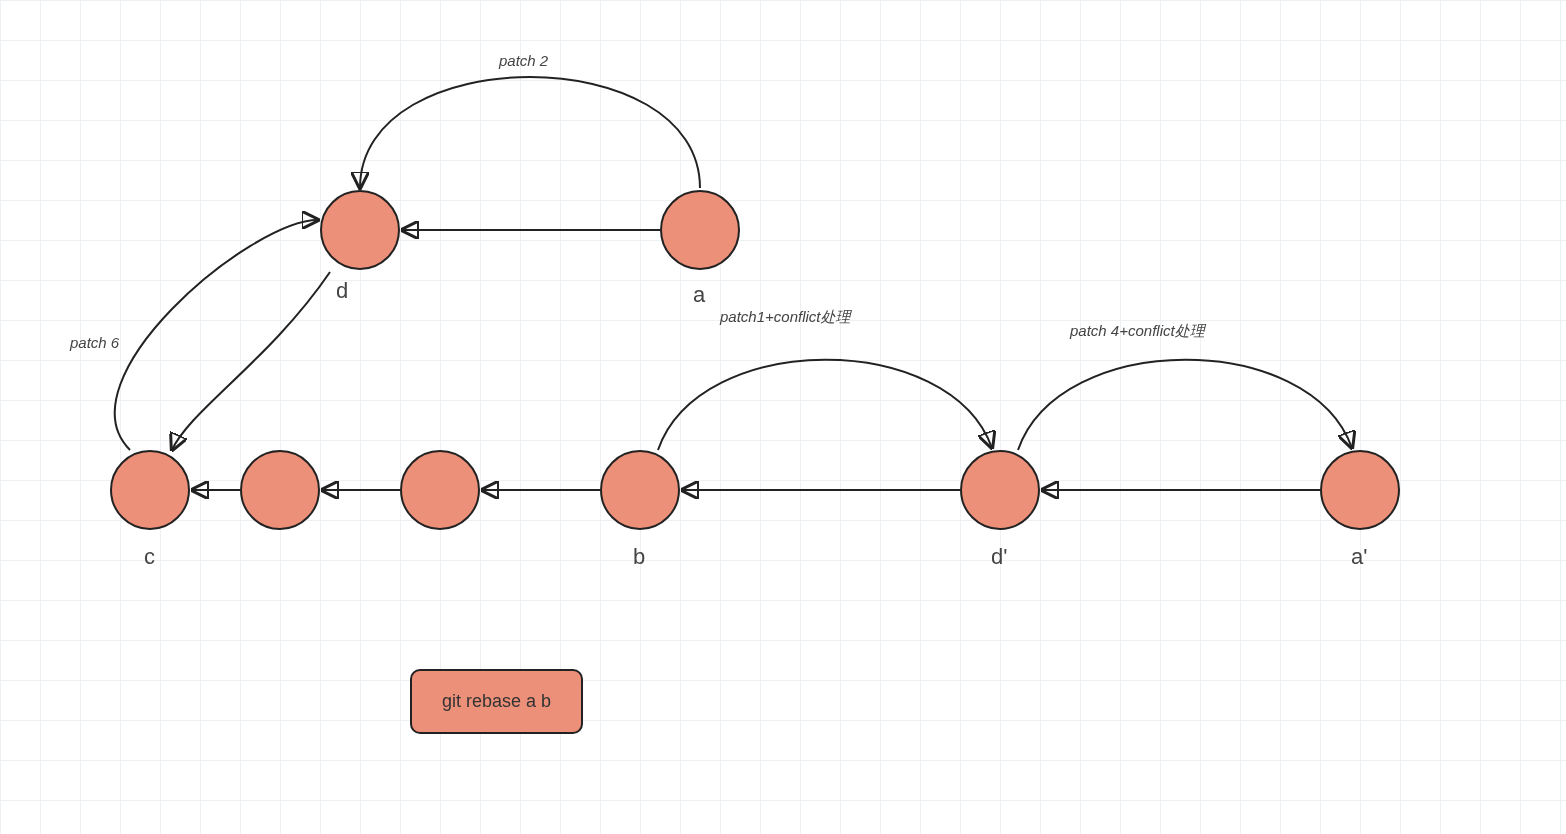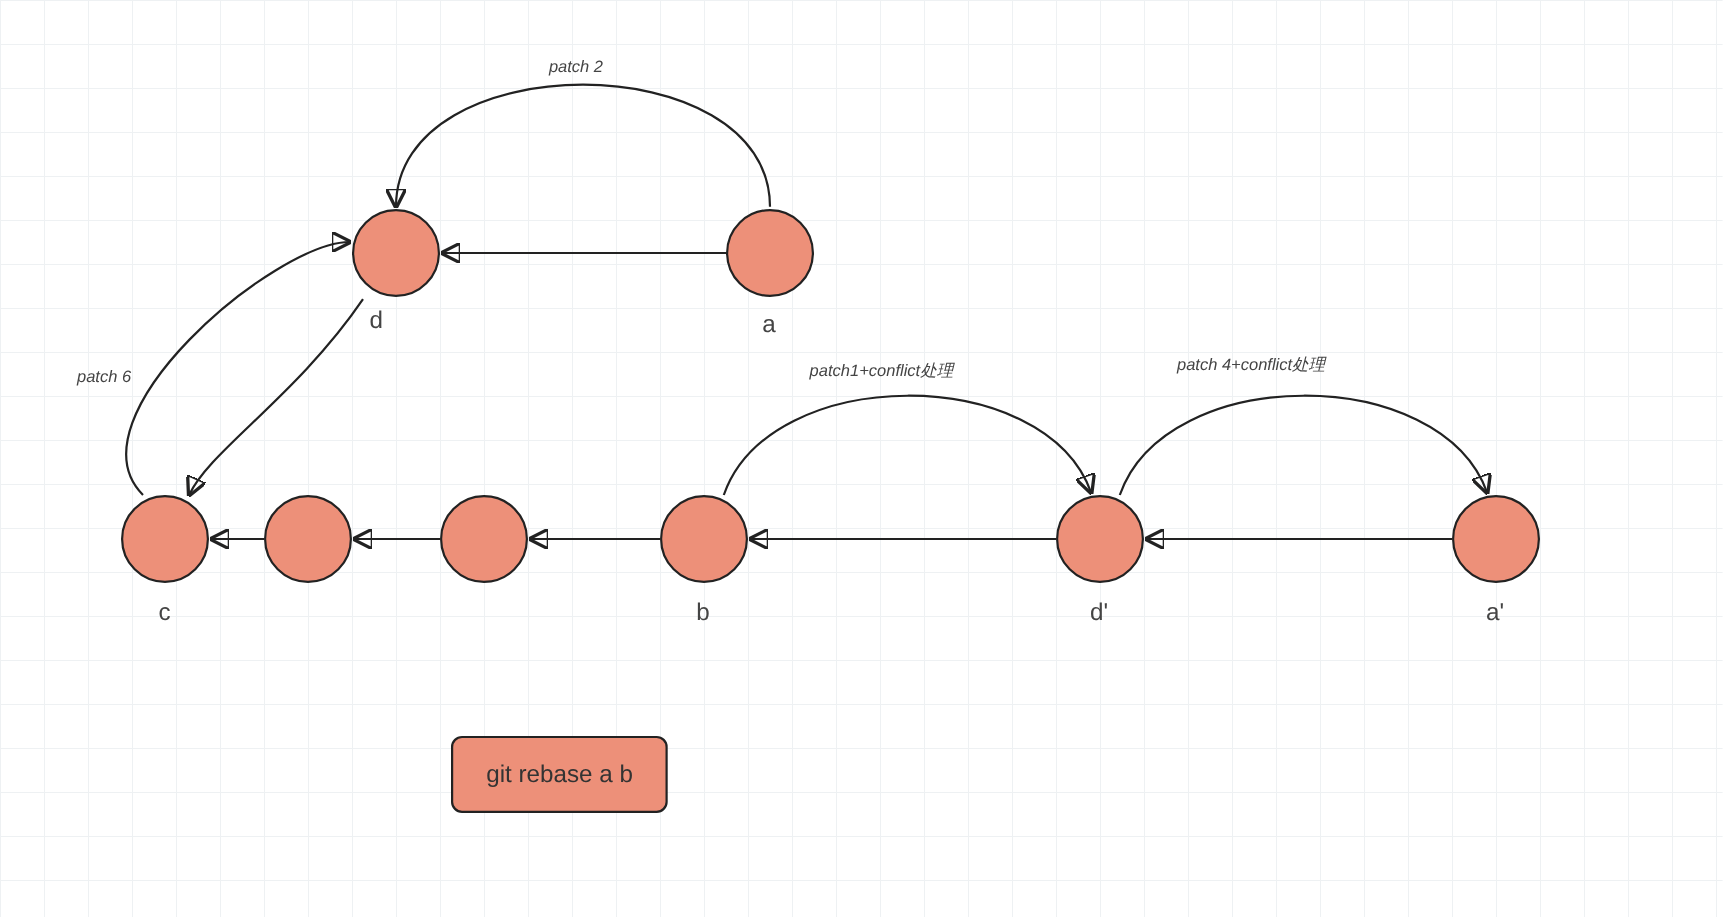--- a/index.html
+++ b/index.html
@@ -2,21 +2,21 @@
 <html><head>
 <meta charset="utf-8">
 <style>
   html,body{margin:0;padding:0;width:1566px;height:834px;font-family:Arial,Helvetica,sans-serif;color:#333;}
   .canvas{position:relative;width:1566px;height:834px;background:#fff;
     background-image:linear-gradient(#eef1f3 1px,transparent 1px),linear-gradient(90deg,#eef1f3 1px,transparent 1px);
     background-size:40px 40px;}
   .node{position:absolute;width:80px;height:80px;border-radius:50%;background:#ed9079;border:2px solid #222;box-sizing:border-box;}
   .nlabel{position:absolute;font-size:22px;color:#444;}
   .elabel{position:absolute;font-size:15px;color:#444;font-style:italic;}
-  .cmdbox{position:absolute;border:2px solid #222;border-radius:10px;background:#ed9079;padding:20px 30px;font-size:22px;color:#333;}
+  .cmdbox{position:absolute;border:2px solid #222;border-radius:10px;background:#ed9079;padding:20px 30px;font-size:18px;color:#333;}
   svg.edge{position:absolute;left:0;top:0;width:1566px;height:834px;pointer-events:none;}
   svg.edge path,svg.edge line{stroke:#222;stroke-width:2;fill:none;}
 </style>
 </head>
 <body>
 
 <div class="canvas">
 
   <svg class="edge">
     <defs>
@@ -54,20 +54,20 @@
   <div class="node" style="left:400px;top:450px;"></div>
   <div class="node" style="left:600px;top:450px;"></div>
   <div class="nlabel" style="left:633px;top:544px;">b</div>
   <div class="node" style="left:960px;top:450px;"></div>
   <div class="nlabel" style="left:991px;top:544px;">d'</div>
   <div class="node" style="left:1320px;top:450px;"></div>
   <div class="nlabel" style="left:1351px;top:544px;">a'</div>
 
   <div class="elabel" style="left:499px;top:52px;">patch 2</div>
   <div class="elabel" style="left:70px;top:334px;">patch 6</div>
-  <div class="elabel" style="left:720px;top:328px;margin-left:16px;">patch1+conflict处理</div>
+  <div class="elabel" style="left:720px;top:308px;">patch1+conflict处理</div>
   <div class="elabel" style="left:1070px;top:322px;">patch 4+conflict处理</div>
 
   <div class="cmdbox" style="left:410px;top:669px;">
     <span>git rebase a b</span>
   </div>
 
 </div>
 
 </body></html>

